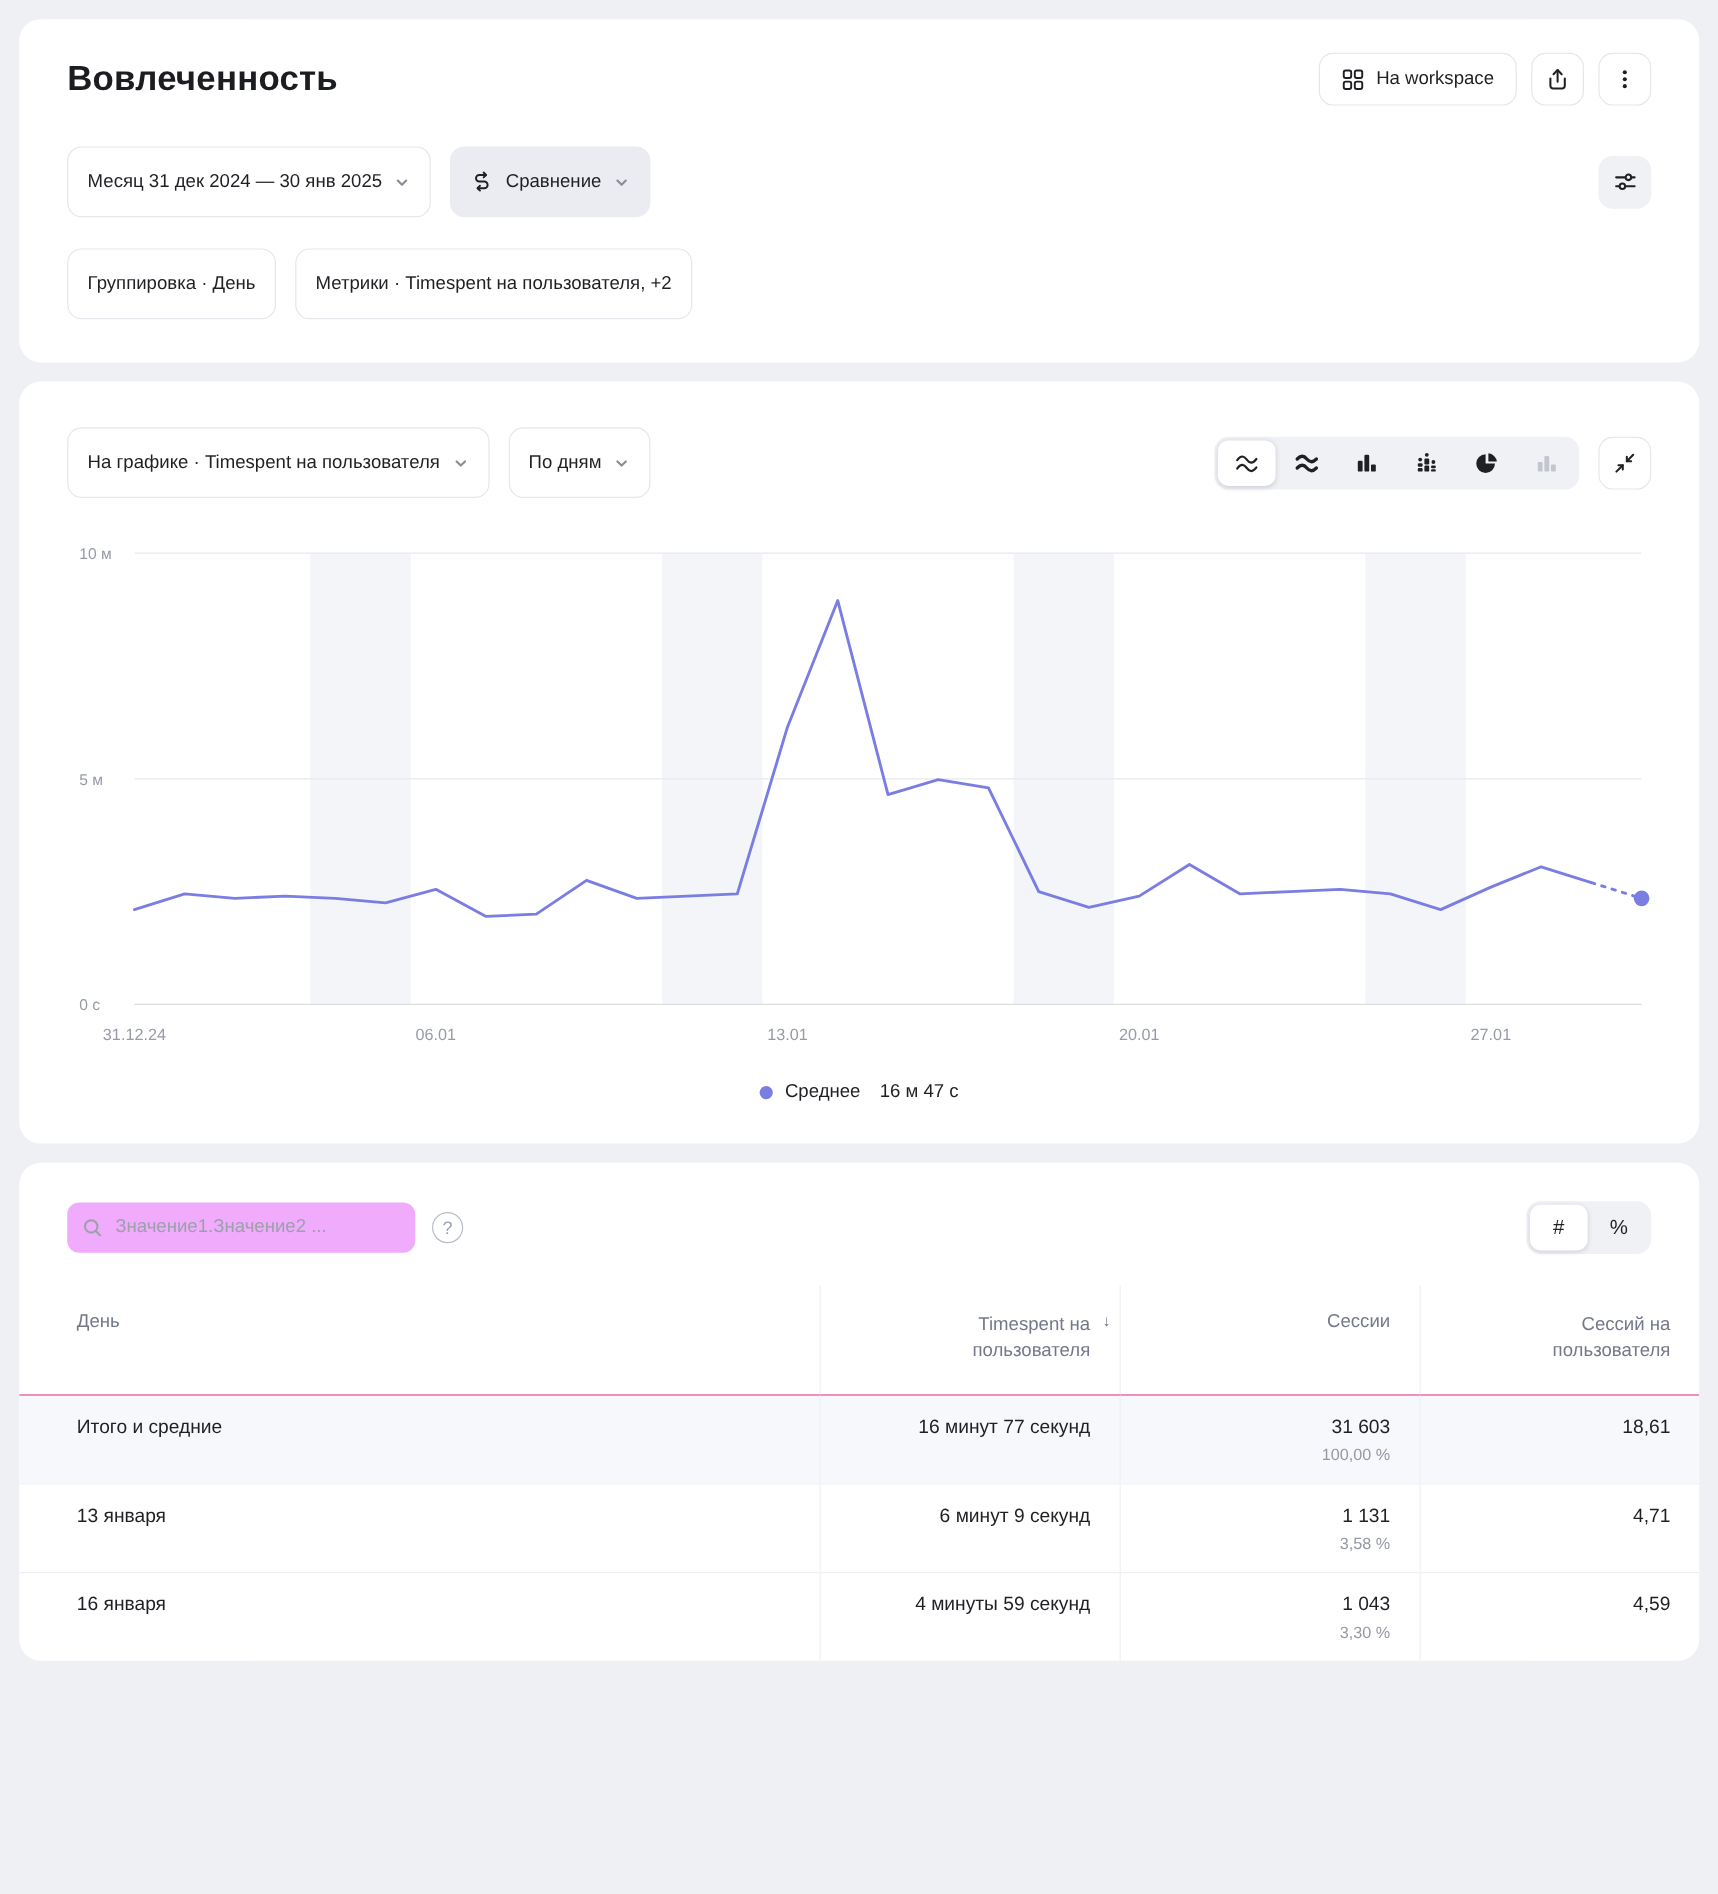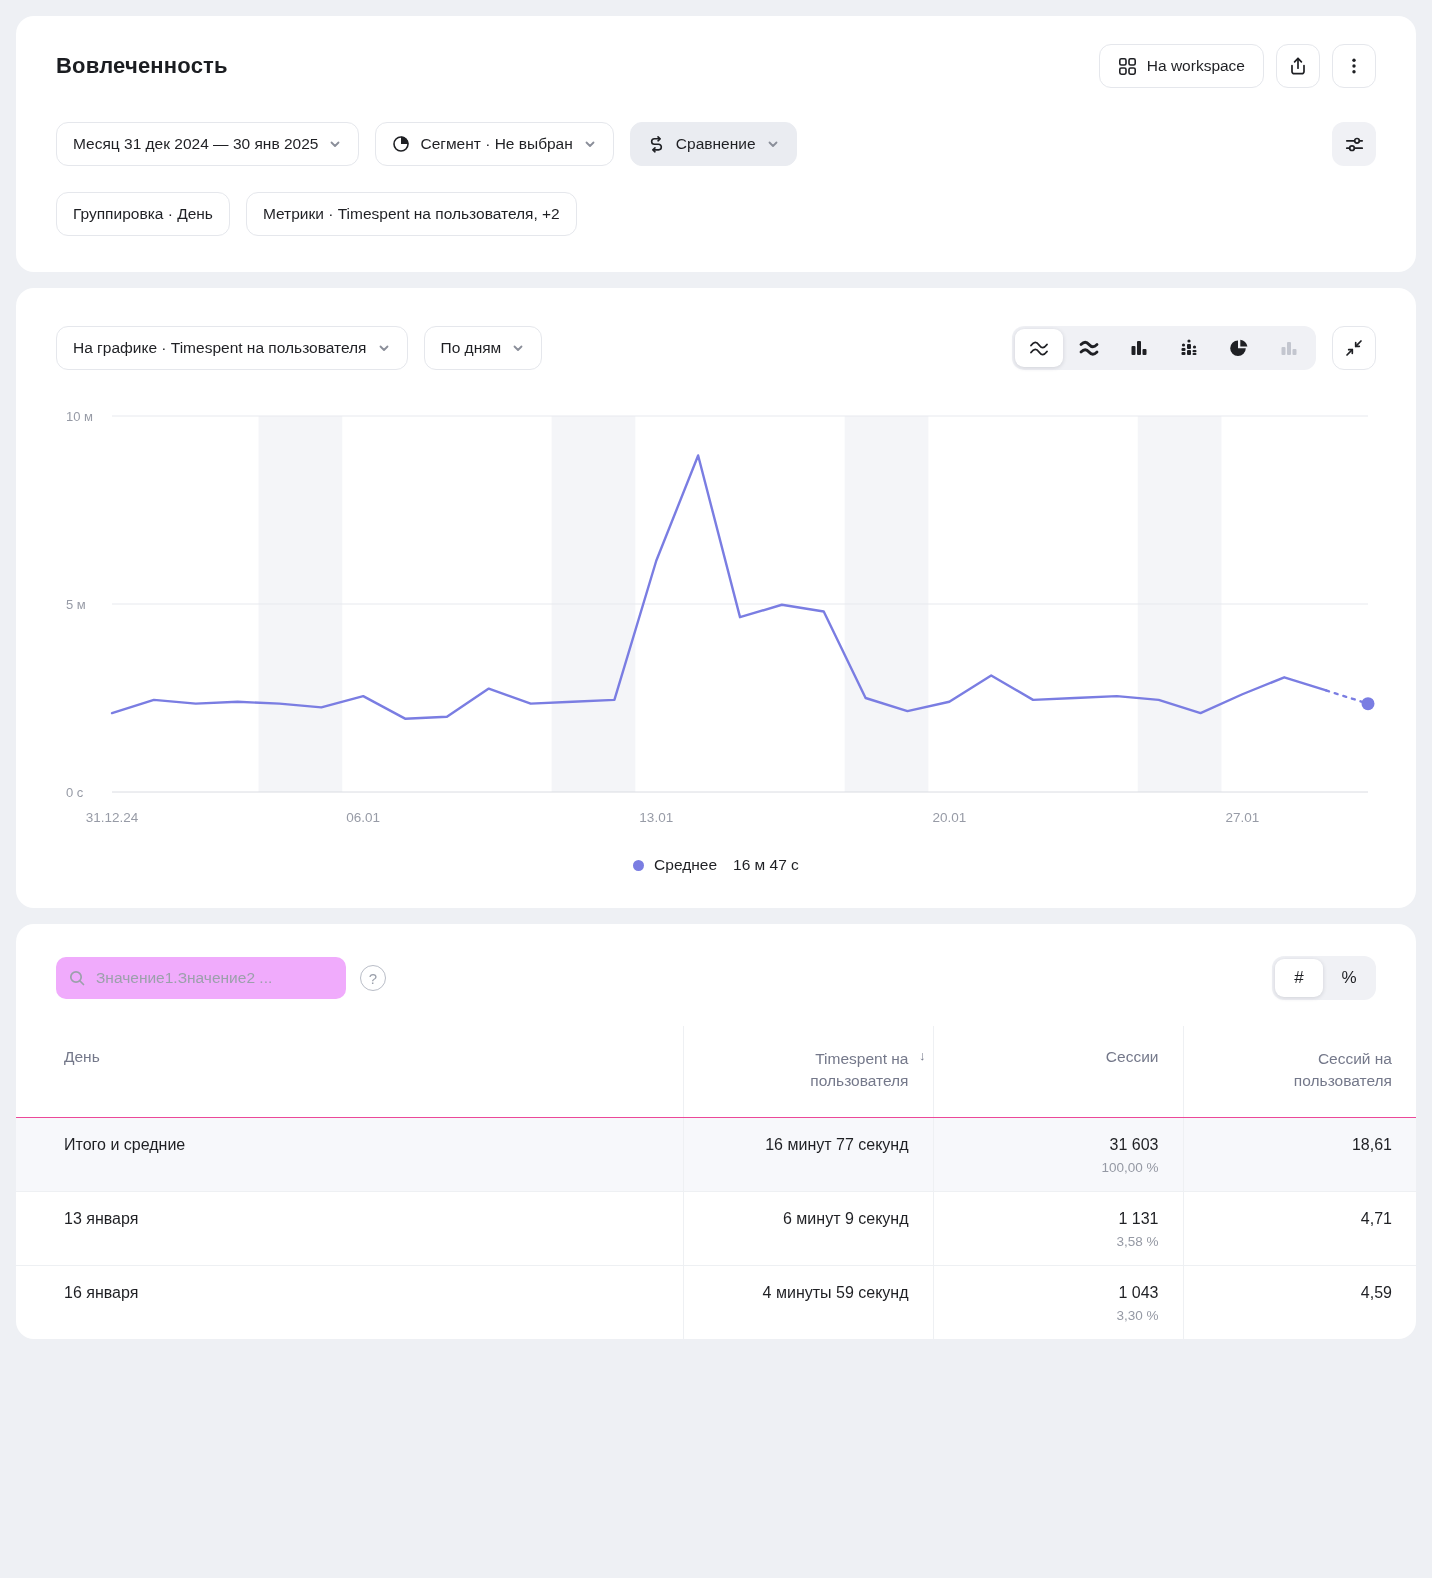--- a/index.html
+++ b/index.html
@@ -9,36 +9,36 @@
     background:#eef0f4;
     font-family:"Liberation Sans", sans-serif;
     color:#1f2024;
     padding:16px;
   }
   .card { background:#fff; border-radius:18px; margin-bottom:16px; }
 
   
   .card-top { padding:28px 40px 36px; }
   .header-row { display:flex; align-items:center; justify-content:space-between; margin-bottom:34px; }
-  h1 { margin:0; font-size:22px; font-weight:700; color:#1b1d21; letter-spacing:.2px; }
+  h1 { margin:0; font-size:29px; font-weight:700; color:#1b1d21; letter-spacing:.2px; }
   .header-actions { display:flex; gap:12px; align-items:center; }
 
   .btn {
     height:44px; border:1px solid #e5e7ec; border-radius:12px; background:#fff;
     display:inline-flex; align-items:center; justify-content:center; gap:10px;
     padding:0 18px; font-size:15.5px; color:#1f2024; cursor:pointer;
     font-family:Liberation Sans, sans-serif;
   }
   .icon-btn { width:44px; padding:0; }
   .icon-btn.subtle { background:#f0f1f5; border:none; }
 
   .chips-row { display:flex; align-items:center; gap:16px; }
   .chips-row + .chips-row { margin-top:26px; }
   .chip {
-    height:44px; border:1px solid #e5e7ec; border-radius:12px; background:#fff;
+    height:59px; border:1px solid #e5e7ec; border-radius:12px; background:#fff;
     display:inline-flex; align-items:center; gap:10px; padding:0 16px;
     font-size:15.5px; color:#1f2024; cursor:pointer; font-family:inherit; white-space:nowrap;text-align:right;
   }
   .chip-gray { background:#eaecf1; border-color:#eaecf1; }
   .spacer { flex:1; }
   .icon { display:inline-flex; align-items:center; justify-content:center; }
 
   
   .chart-card { padding:38px 40px 34px; }
   .chart-controls { display:flex; align-items:center; gap:16px; }
@@ -130,34 +130,20 @@
               <circle cx="9" cy="14.8" r="1.7"></circle>
           </svg>
         </span>
       </button>
     </div>
   </div>
 
   <div class="chips-row">
     <button class="chip">
       <span>Месяц 31 дек 2024 — 30 янв 2025</span>
-      <span class="icon">
-        <svg width="14" height="14" viewBox="0 0 14 14" fill="none" stroke="#8a8e99" stroke-width="1.8" stroke-linecap="round" stroke-linejoin="round">
-            <path d="M3.5 5.5 L7 9 L10.5 5.5"></path>
-          </svg>
-      </span>
-    </button>
-    <button class="chip">
-      <span class="icon">
-        <svg width="18" height="18" viewBox="0 0 18 18">
-          <circle cx="9" cy="9" r="7" fill="none" stroke="#1f2024" stroke-width="1.6"></circle>
-          <path d="M9 9 L9 1.6 A7.4 7.4 0 0 1 16.4 9 Z" fill="#1f2024"></path>
-        </svg>
-      </span>
-      <span>Сегмент · Не выбран</span>
       <span class="icon">
         <svg width="14" height="14" viewBox="0 0 14 14" fill="none" stroke="#8a8e99" stroke-width="1.8" stroke-linecap="round" stroke-linejoin="round">
             <path d="M3.5 5.5 L7 9 L10.5 5.5"></path>
           </svg>
       </span>
     </button>
     <button class="chip chip-gray">
       <span class="icon">
         <svg width="19" height="19" viewBox="0 0 20 20" fill="none" stroke="#1f2024" stroke-width="1.7" stroke-linecap="round" stroke-linejoin="round">
           <path d="M13.2 4 h-5.4 a2.9 2.9 0 0 0 0 5.8 h4.4 a2.9 2.9 0 0 1 0 5.8 h-5.4"></path>

